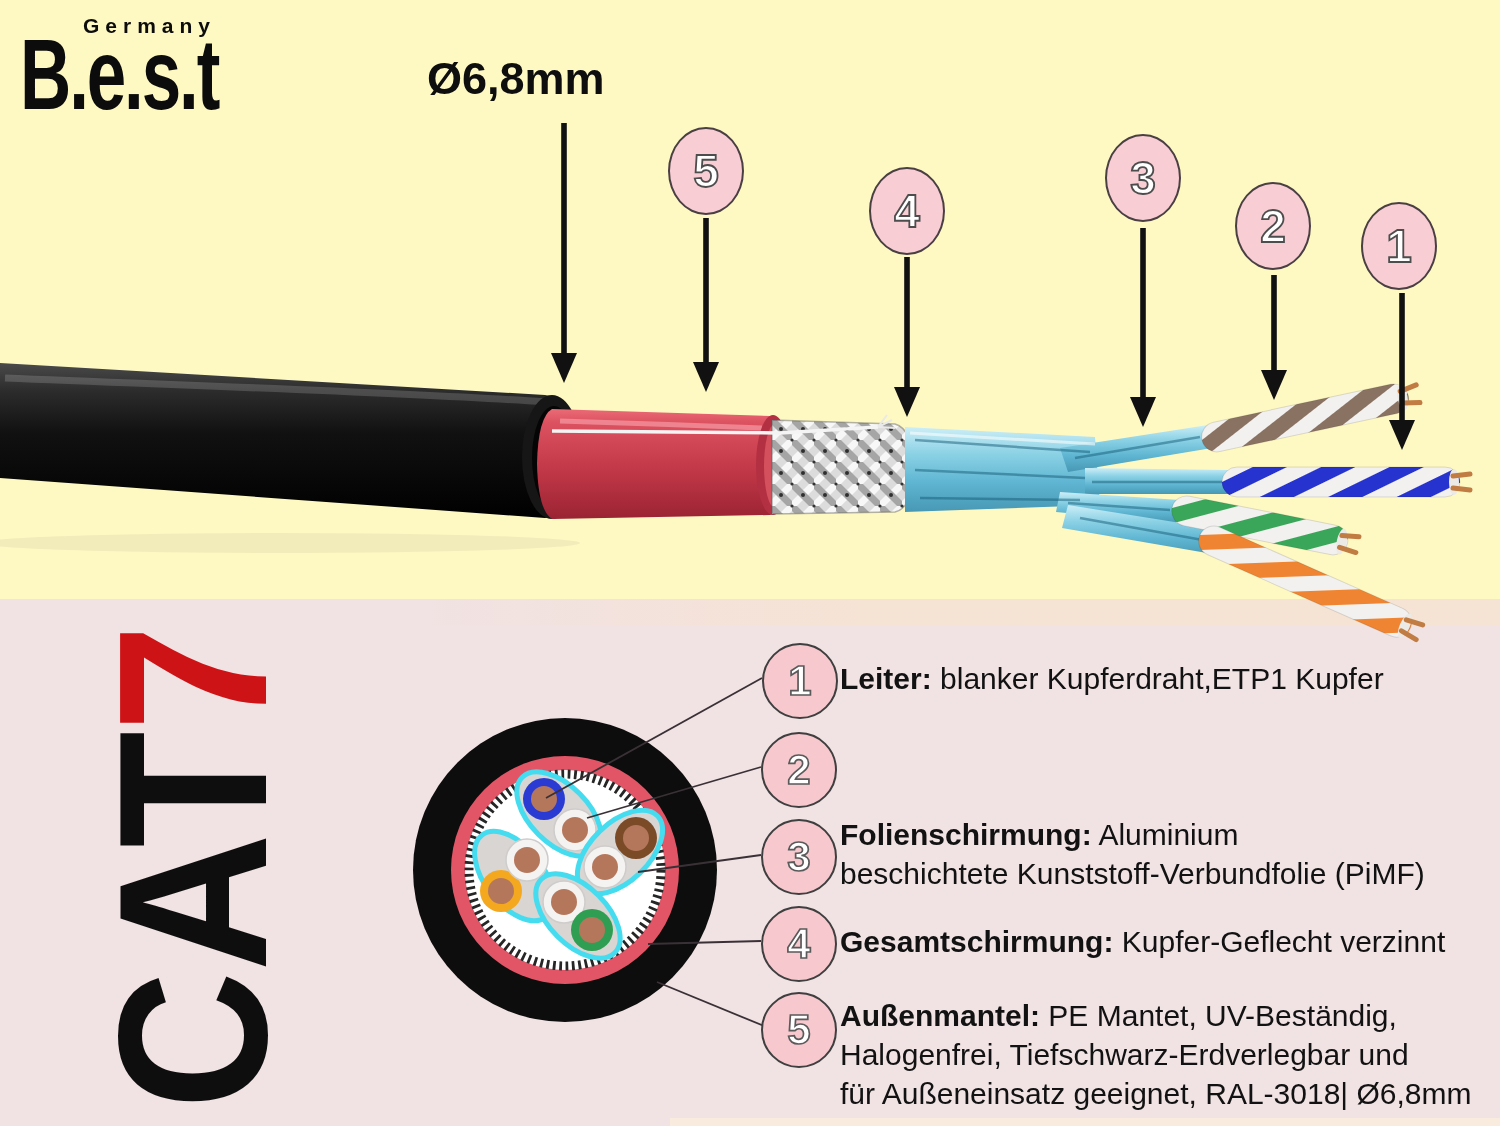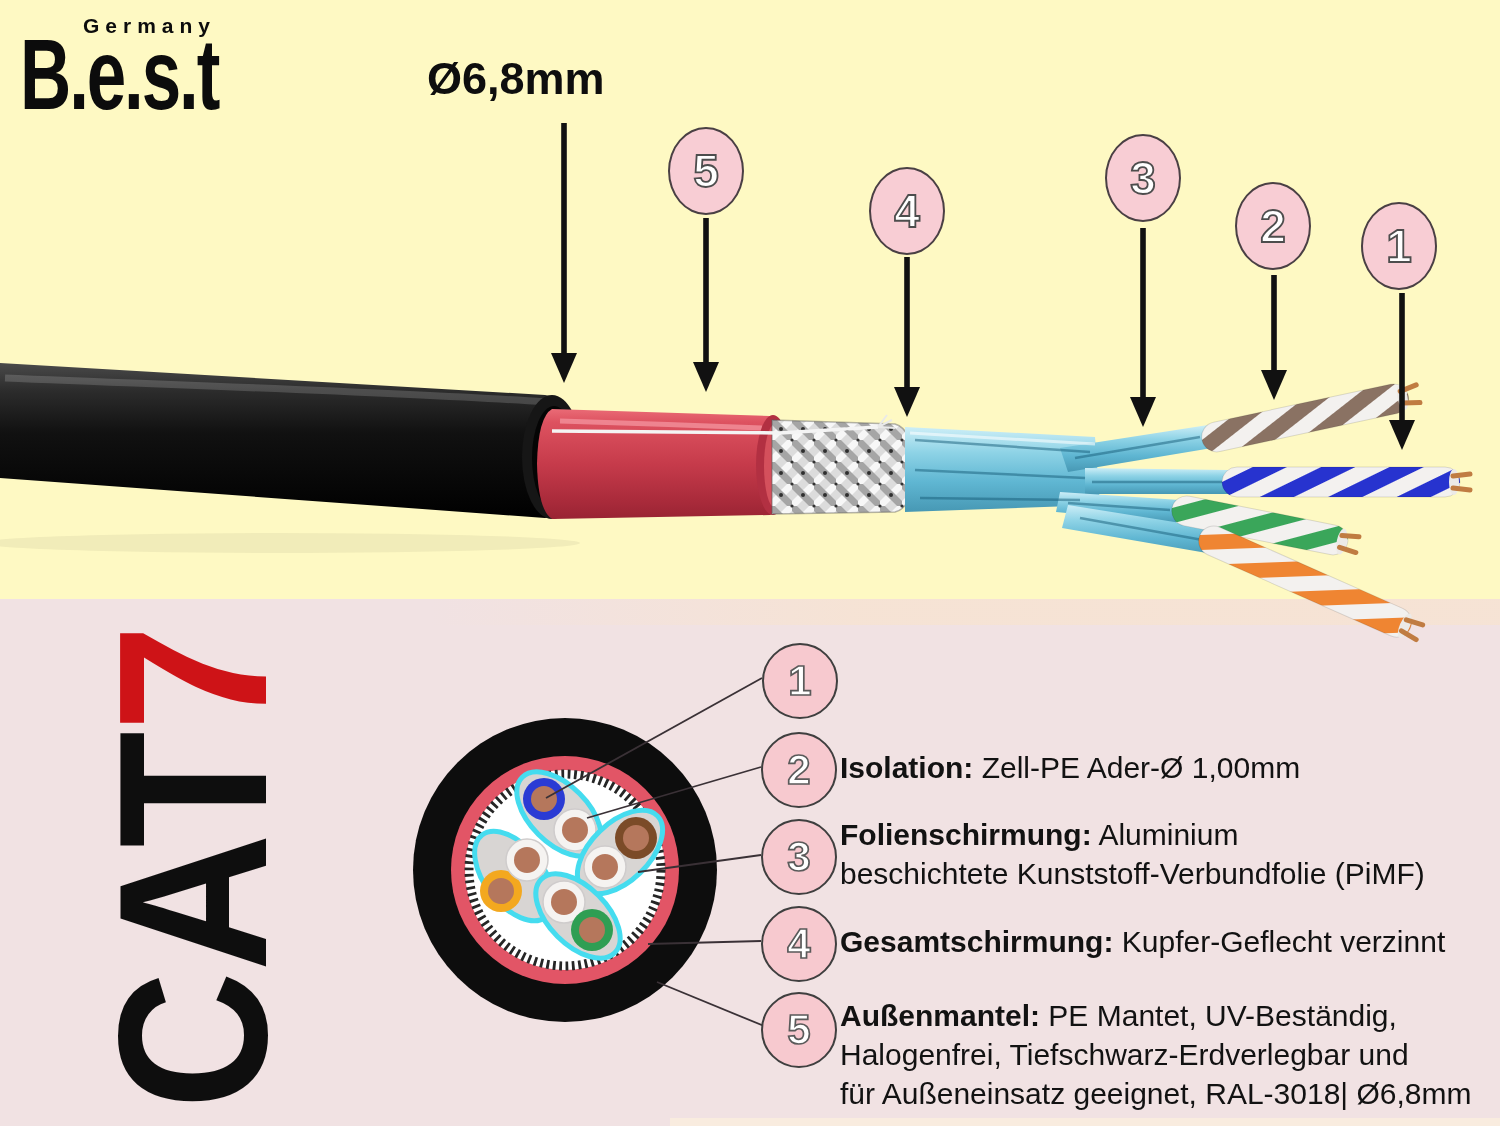--- a/index.html
+++ b/index.html
@@ -276,23 +276,23 @@
   <div class="abs bbadge" style="left:761px;top:819px">
     <span>3</span>
     </div>
   <div class="abs bbadge" style="left:761px;top:906px">
     <span>4</span>
     </div>
   <div class="abs bbadge" style="left:761px;top:992px">
     <span>5</span>
     </div>
 
-  <div class="abs legend-text" style="top:748px">
-    <span class="lbl">Isolation:</span>
-    <span class="txt">Zell-PE Ader-Ø 1,00mm</span>
+  <div class="abs legend-text" style="top:659px">
+    <span class="lbl">Leiter:</span>
+    <span class="txt">blanker Kupferdraht,ETP1 Kupfer</span>
   </div>
   <div class="abs legend-text" style="top:815px">
     <span class="lbl">Folienschirmung:</span>
     <span class="txt">Aluminium
 beschichtete Kunststoff-Verbundfolie (PiMF)</span>
   </div>
   <div class="abs legend-text" style="top:922px">
     <span class="lbl">Gesamtschirmung:</span>
     <span class="txt">Kupfer-Geflecht verzinnt</span>
   </div>

